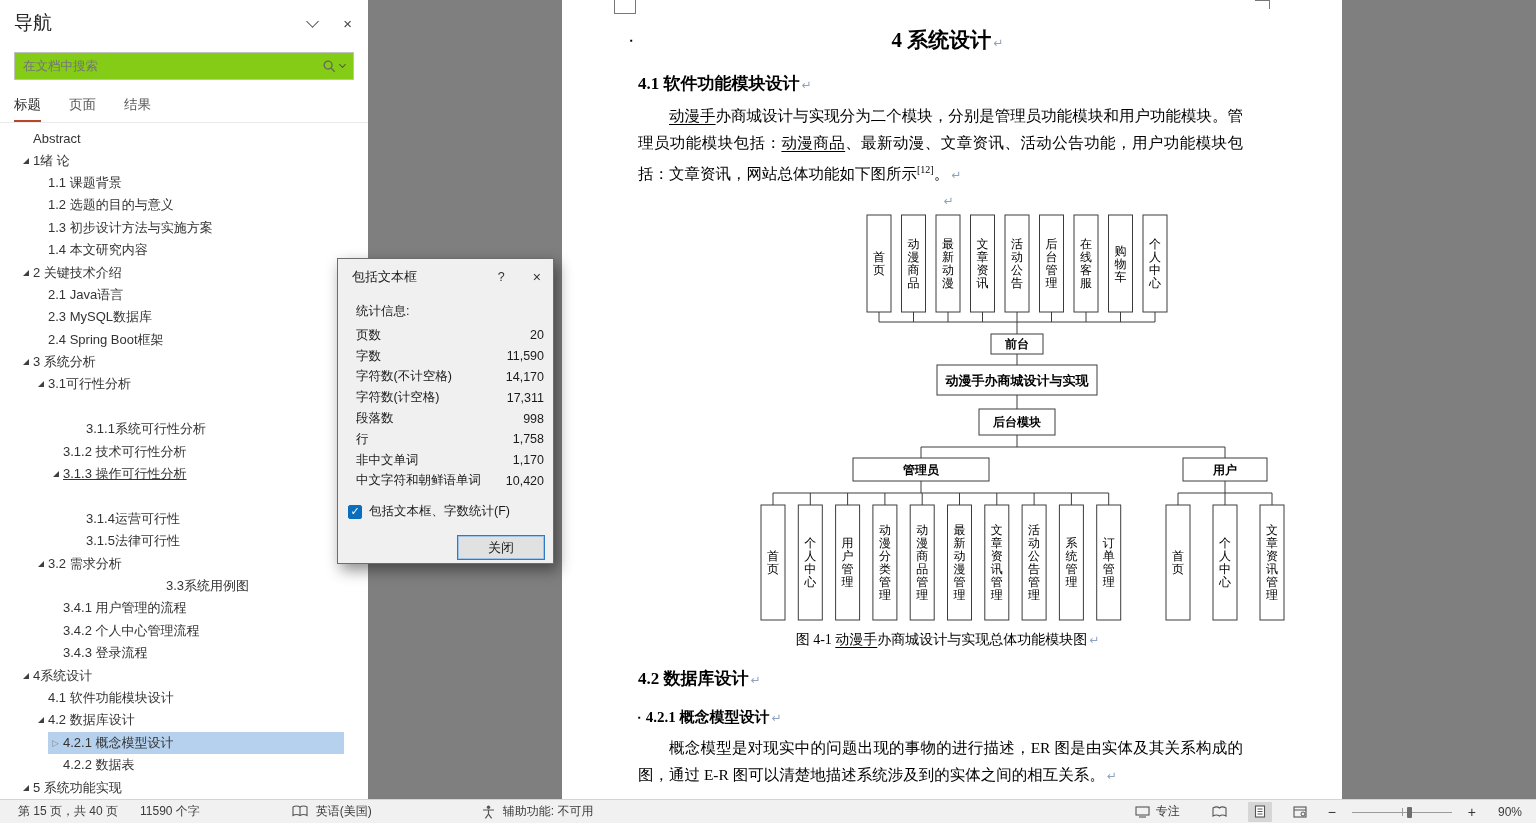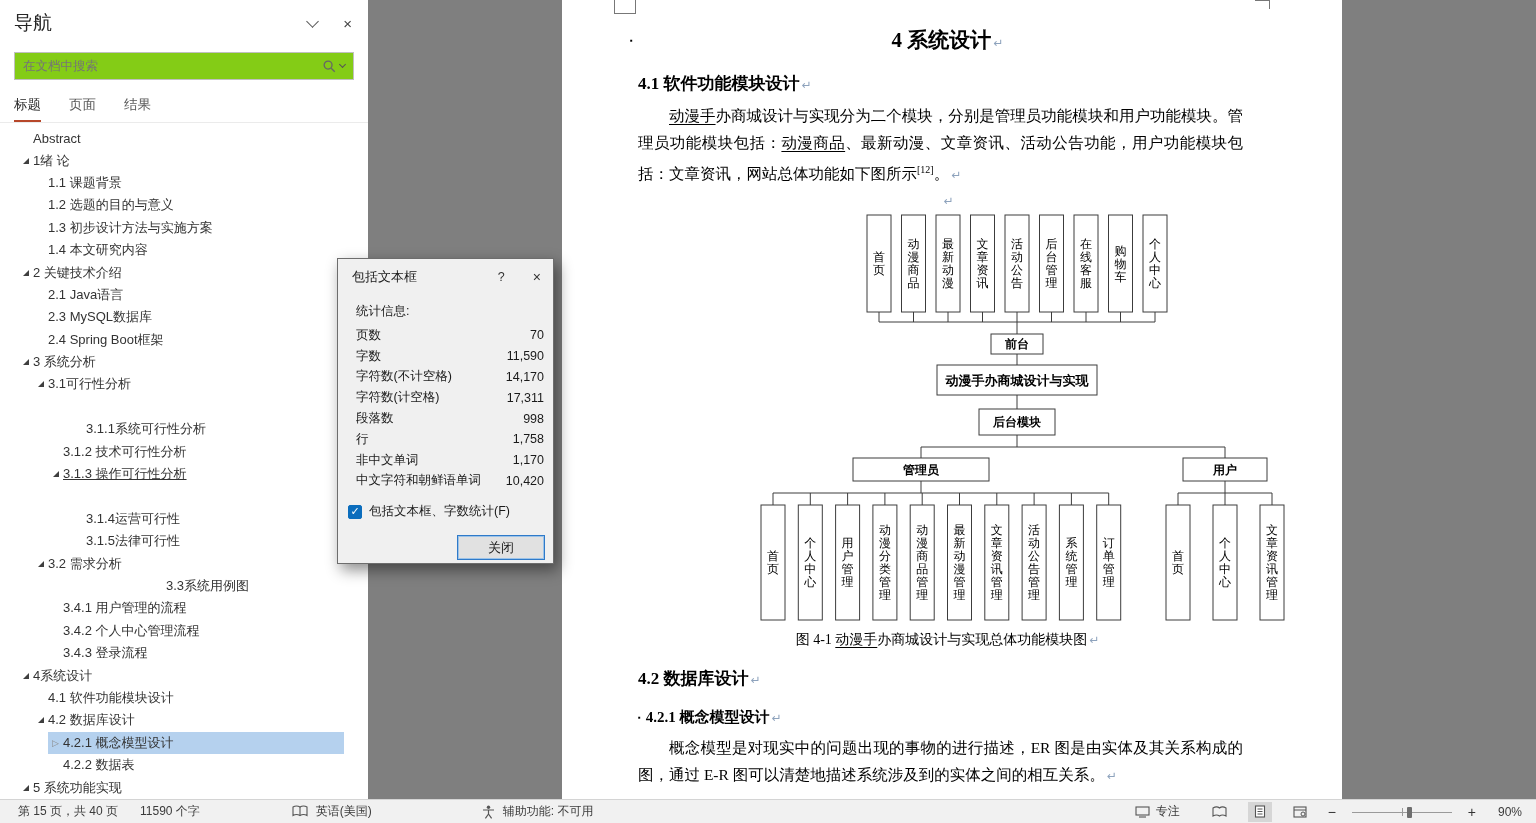--- a/index.html
+++ b/index.html
@@ -435,21 +435,21 @@
   <div class="dialog">
     <div class="dlg-titlebar">
       <span class="dlg-title">包括文本框</span>
       <span class="dlg-help">?</span>
       <span class="dlg-close">×</span>
     </div>
     <div class="dlg-stats-heading">统计信息:</div>
     <div class="dlg-rows" id="stats-rows">
         <div class="stat-row">
           <span>页数</span>
-          <span>70</span>
+          <span>20</span>
         </div>
         <div class="stat-row">
           <span>字数</span>
           <span>11,590</span>
         </div>
         <div class="stat-row">
           <span>字符数(不计空格)</span>
           <span>14,170</span>
         </div>
         <div class="stat-row">

